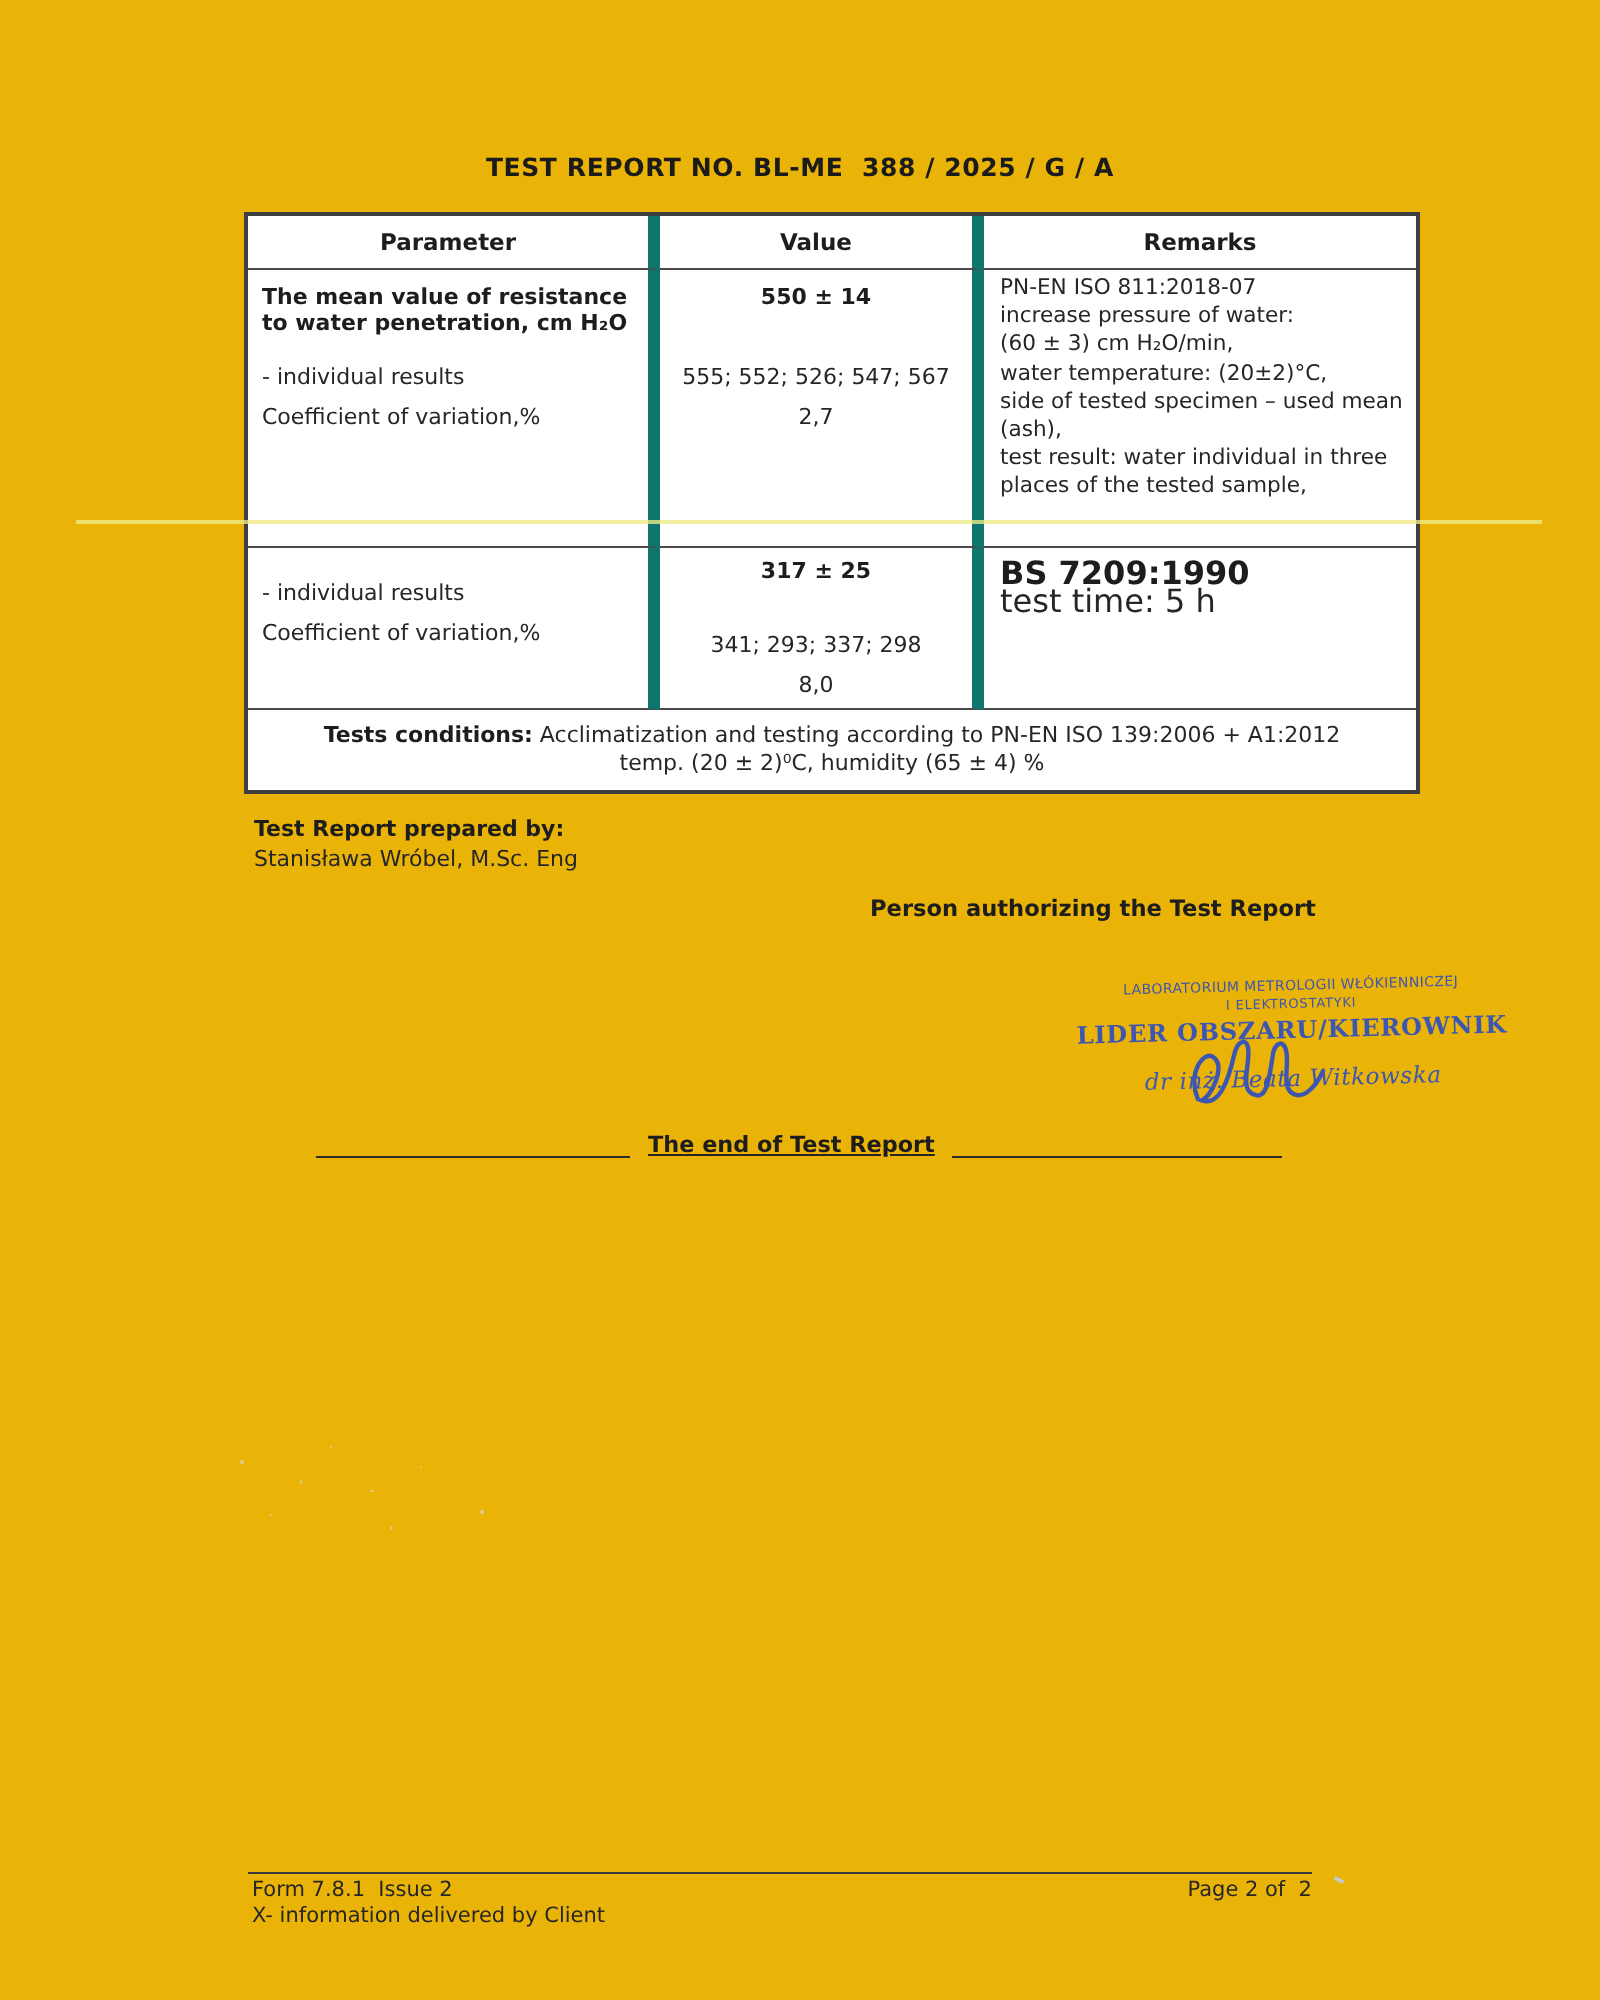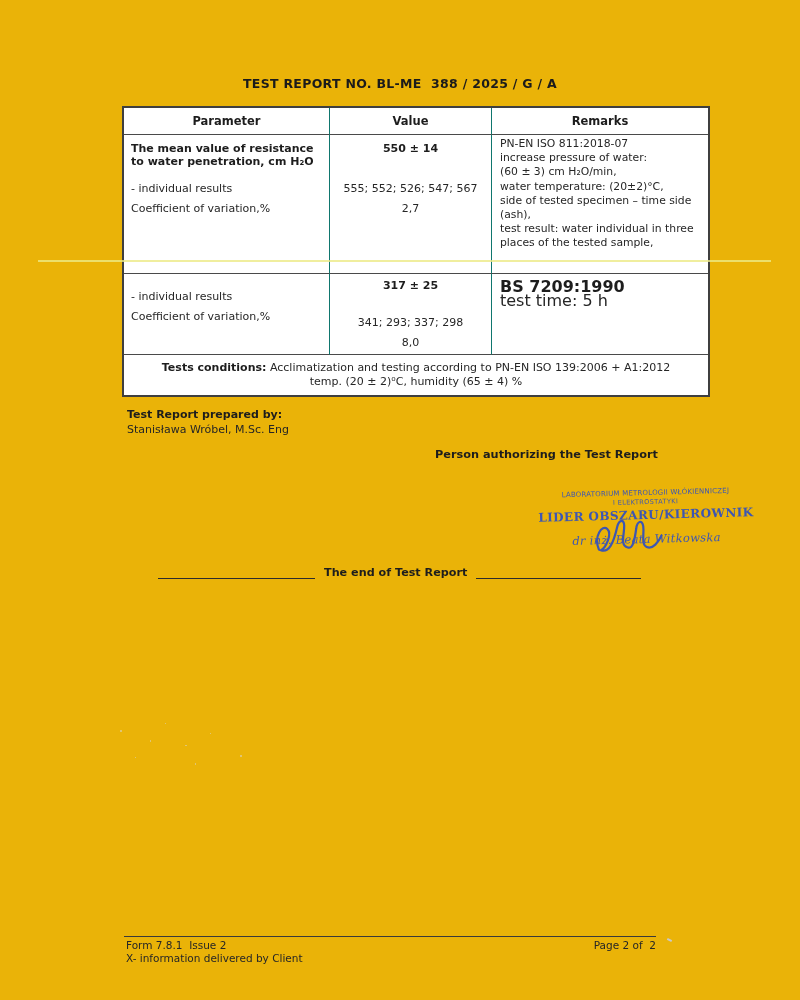--- a/index.html
+++ b/index.html
@@ -7,21 +7,21 @@
         font-family:"DejaVu Sans","Liberation Sans",sans-serif;color:#262626;}
 
   .title{position:absolute;top:76px;left:0;width:800px;text-align:center;
          font-weight:bold;font-size:12.5px;letter-spacing:.3px;color:#1b1b1b;white-space:pre-wrap;}
 
   
   .tbl{position:absolute;left:122px;top:106px;width:588px;box-sizing:border-box;
        border:2px solid #3f3f3f;display:grid;
        grid-template-columns:206px 162px 216px;
        grid-template-rows:27px 139px 81px 40px;background:#fff;}
-  .cell{box-sizing:border-box;border-right:1px solid #0f766e;border-bottom:1px solid #4a4a4a;
+  .cell{box-sizing:border-box;border-right:6px solid #0f766e;border-bottom:1px solid #4a4a4a;
         font-size:11px;line-height:13px;overflow:hidden;}
   .last-col{border-right:none;}
   .last-row{border-bottom:none;}
   .head{display:flex;align-items:center;justify-content:center;font-weight:bold;
         font-size:11.5px;color:#1d1d1d;}
   .b{font-weight:bold;color:#1d1d1d;}
   .c-param{padding:7px 7px 0 7px;}
   .c-param.r2{padding-top:5px;}
   .r1 .pl1{margin-top:14px;} .r1 .pl2{margin-top:7px;}
   .r2 .pl1{margin-top:11px;} .r2 .pl2{margin-top:7px;}
@@ -47,21 +47,21 @@
          transform:rotate(-1.5deg);}
   .st1{font-size:7px;letter-spacing:.2px;text-align:center;}
   .st2{font-size:6.5px;text-align:center;margin-top:1px;letter-spacing:.4px;}
   .st3{font-size:12px;text-align:center;margin-top:2px;letter-spacing:.4px;font-weight:600;
        font-family:"DejaVu Serif","Liberation Serif",serif;}
   .sig-name{margin-top:10px;font-family:"DejaVu Serif","Liberation Serif",serif;
             font-style:italic;font-size:11.5px;text-align:center;letter-spacing:.3px;}
   .sig-svg{position:absolute;left:62px;top:26px;}
 
   
-  .endline{position:absolute;left:158px;top:566px;width:483px;display:flex;align-items:flex-end;}
+  .endline{position:absolute;left:158px;top:566px;width:483px;display:flex;align-items:flex-end;text-decoration:underline;}
   .endline .rule{border-bottom:1.5px solid #2c2c2c;height:11px;}
   .endline .rl{width:157px;}
   .endline .rr{flex:1;}
   .endline .txt{font-weight:bold;font-size:11.2px;color:#1d1d1d;padding:0 9px;white-space:nowrap;}
 
   
   .footer-rule{position:absolute;left:124px;top:936px;width:532px;border-top:1.6px solid #3a3a3a;}
   .footer-form{position:absolute;left:126px;top:939px;font-size:10.5px;white-space:pre;}
   .footer-page{position:absolute;left:540px;top:939px;width:116px;text-align:right;
                font-size:10.5px;white-space:pre;}
@@ -94,21 +94,21 @@
     <div class="cell c-val r1">
       <div class="b">550 ± 14</div>
       <div class="vl1">555; 552; 526; 547; 567</div>
       <div class="vl2">2,7</div>
     </div>
     <div class="cell c-rem r1 last-col">
       <div>PN-EN ISO 811:2018-07</div>
       <div>increase pressure of water:</div>
       <div>(60 ± 3) cm H₂O/min,</div>
       <div>water temperature: (20±2)°C,</div>
-      <div>side of tested specimen – time side (ash),</div>
+      <div>side of tested specimen – used mean (ash),</div>
       <div>test result: water individual in three places of the tested sample,</div>
     </div>
 
     <div class="cell c-param r2">
       <div class="pl1">- individual results</div>
       <div class="pl2">Coefficient of variation,%</div>
     </div>
     <div class="cell c-val r2">
       <div class="b">317 ± 25</div>
       <div class="vl1">341; 293; 337; 298</div>

